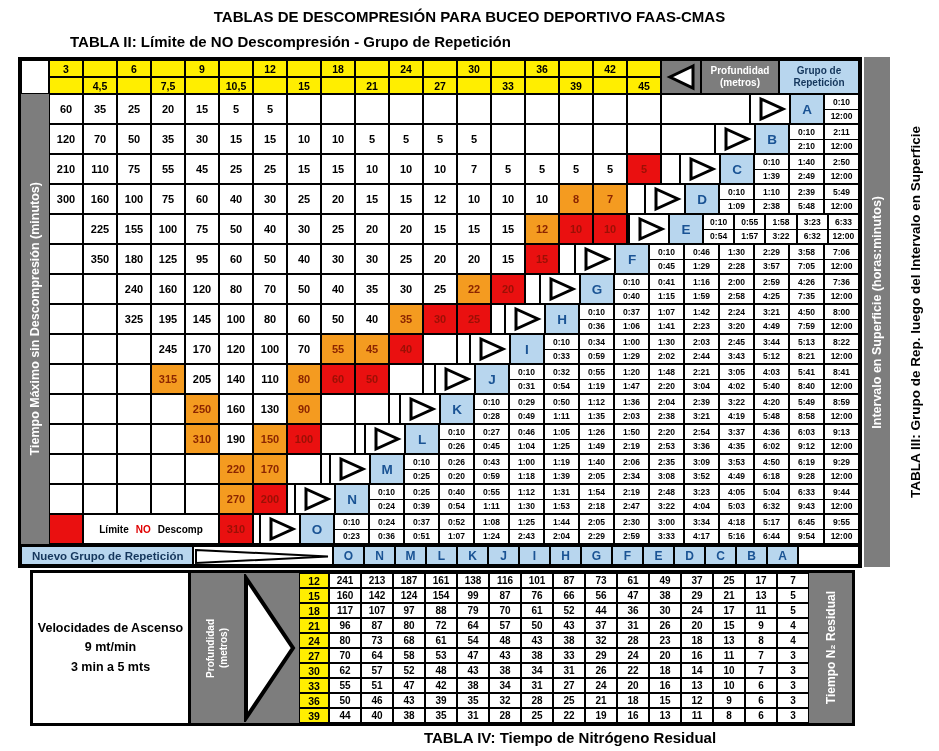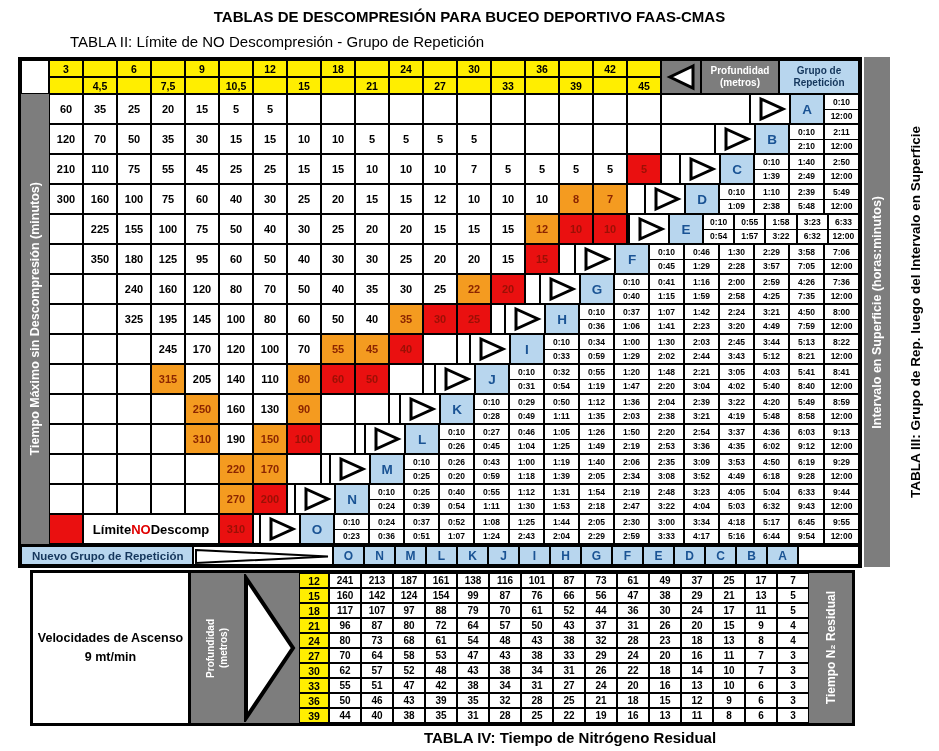--- a/index.html
+++ b/index.html
@@ -6,21 +6,21 @@
     --yellow:#ffee00; --orange:#f49b20; --red:#ea1010; --lblue:#b8d6ee;
     --gray:#7d7d7d; --lblue-txt:#1a5394; --otxt:#8b2500; --rtxt:#9b1005;
   }
   *{box-sizing:border-box; margin:0; padding:0;}
   html,body{width:939px; height:751px; background:#fff; overflow:hidden;
     font-family:"Liberation Sans", sans-serif; color:#000;}
   .page{position:relative; width:939px; height:591px; background:#fff;}
 
   .title-main{position:absolute; left:0; top:8px; width:939px; text-align:center;
     font-size:15px; font-weight:bold;}
-  .title-t2{position:absolute; left:70px; top:33px; font-size:15px; font-weight:normal;}
+  .title-t2{position:absolute; left:70px; top:33px; font-size:15px; font-weight:bold;}
   .title-t4{position:absolute; left:300px; top:729px; width:540px; text-align:center;
     font-size:15px; font-weight:bold;}
 
   
   .t2{position:absolute; left:18px; top:57px; width:844px; border:3px solid #000; background:#fff;}
   .t2-header{display:flex; height:34px;}
   .hspacer{flex:0 0 28px; border:1px solid #000; background:#fff;}
   .hcol{flex:0 0 34px; display:flex; flex-direction:column;}
   .hcell{flex:1; background:var(--yellow); border:1px solid #000; display:flex;
     align-items:center; justify-content:center; font-size:10.5px; font-weight:bold;}
@@ -47,21 +47,21 @@
   .filler{flex:1 1 0; min-width:0; border:1px solid #000; background:#fff;}
   .tri{flex:0 0 40px; border:1px solid #000; background:#fff; display:flex;
     align-items:center; justify-content:center;}
   .letter{flex:0 0 34px; border:1px solid #000; background:var(--lblue);
     color:var(--lblue-txt); font-size:13.5px; font-weight:bold; display:flex;
     align-items:center; justify-content:center;}
   .pair{flex:0 1 35px; min-width:0; border:1px solid #000; display:flex;
     flex-direction:column; font-size:8.5px; font-weight:bold; background:#fff;}
   .pair > div{flex:1; display:flex; align-items:center; justify-content:center; min-height:0;}
   .pair > div:first-child{border-bottom:1px solid #000;}
-  .limite{flex:0 0 136px; font-size:13px; font-weight:bold; gap:0;justify-content:center;}
+  .limite{flex:0 0 136px; font-size:10px; font-weight:bold; gap:7px;justify-content:center;}
   .limite .no{color:#e00000; }
 
   .nuevo-row{display:flex; height:21px; border-top:2px solid #000;text-align:right;}
   .nuevo-label{flex:0 0 172px; background:var(--lblue); border:1px solid #000;
     color:#14365c; font-size:11.5px; font-weight:bold; display:flex;
     align-items:center; padding-left:10px;}
   .nuevo-arrow{flex:0 0 140px; border:1px solid #000; background:#fff;}
   .nuevo-letter{flex:0 0 31px; border:1px solid #000; background:var(--lblue);
     color:var(--lblue-txt); font-size:12px; font-weight:bold; display:flex;
     align-items:center; justify-content:center;}
@@ -1024,20 +1024,21 @@
     <div class="vtext">Intervalo en Superficie (horas:minutos)</div>
   </div>
   <div class="bar-tabla3">
     <div class="vtext">TABLA III: Grupo de Rep. luego del Intervalo en Superficie</div>
   </div>
 
   <div class="t4">
     <div class="t4-ascent">
       <div>Velocidades de Ascenso</div>
       <div>9 mt/min</div>
+      <div>3 min a 5 mts</div>
     </div>
     <div class="t4-gray">
       <div class="t4-prof">
         <span class="vtext">Profundidad</span>
         <span class="vtext">(metros)</span>
       </div>
       <div class="t4-tri">
         <svg width="54" height="148" viewBox="0 0 54 148">
             <polygon points="3,4 50,74 3,144" fill="#ffffff" stroke="#000000" stroke-width="4"></polygon>
           </svg>

